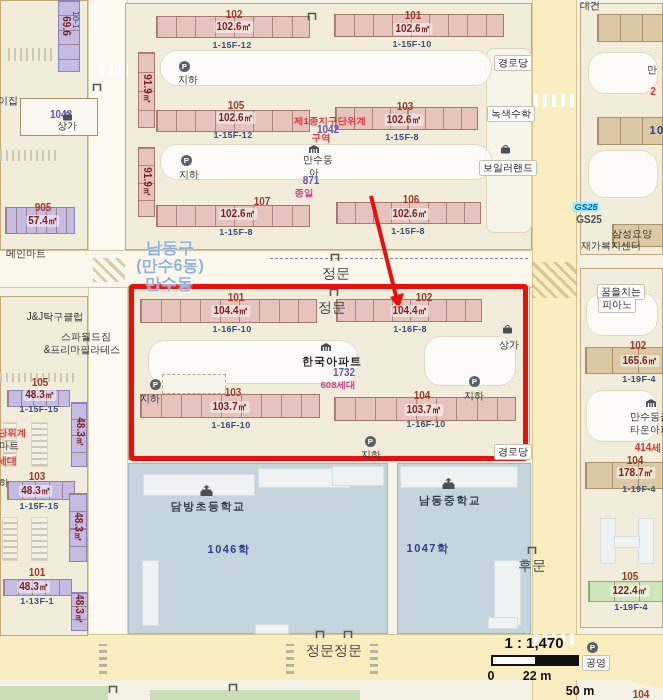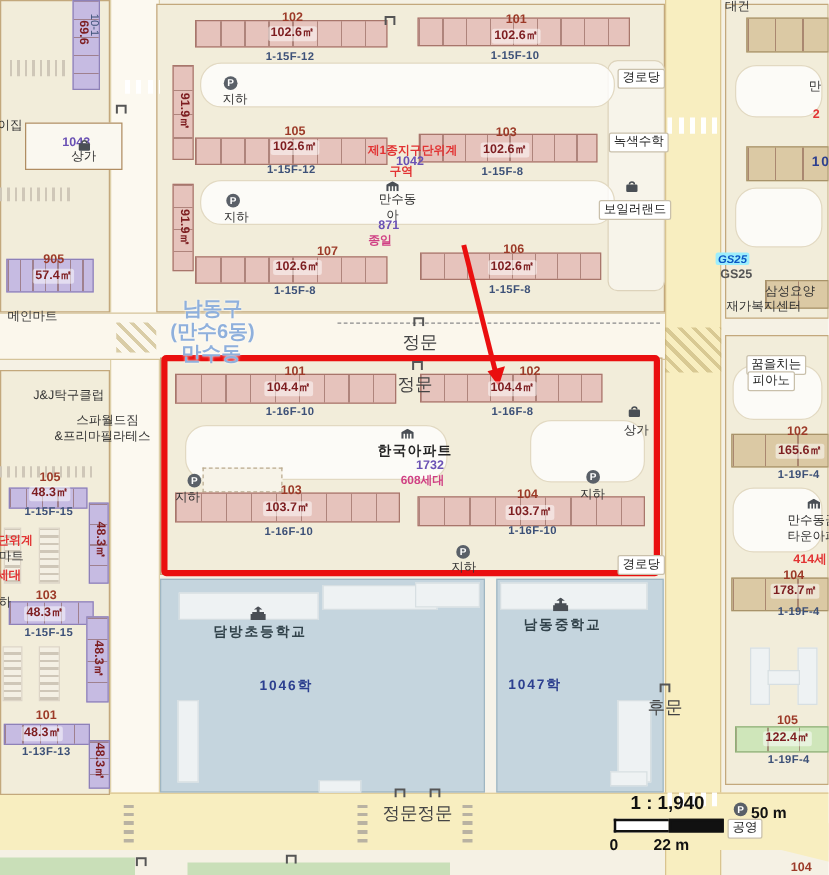--- a/index.html
+++ b/index.html
@@ -243,21 +243,21 @@
       <span class="lb red" style="left: 12px; top: 428px;">단위계</span>
       <span class="lb plc" style="left: 9px; top: 440px; text-align: center;">마트</span>
       <span class="lb redb" style="left: 7px; top: 455px;">세대</span>
       <span class="lb bno" style="left: 37px; top: 471px;">103</span>
       <span class="lb area" style="left: 36px; top: 485px;">48.3㎡</span>
       <span class="lb flr" style="left: 39px; top: 501px;">1-15F-15</span>
       <span class="lb varea" style="left: 78px; top: 527px;">48.3㎡</span>
       <span class="lb plc" style="left: 4px; top: 477px;">하</span>
       <span class="lb bno" style="left: 37px; top: 567px;">101</span>
       <span class="lb area" style="left: 34px; top: 581px;">48.3㎡</span>
-      <span class="lb flr" style="left: 37px; top: 596px;">1-13F-13</span>
+      <span class="lb flr" style="left: 37px; top: 596px;">1-13F-1</span>
       <span class="lb varea" style="left: 79px; top: 609px;">48.3㎡</span>
       <span class="lb bno" style="left: 43px; top: 202px;">905</span>
       <span class="lb area" style="left: 43px; top: 215px;">57.4㎡</span>
       <span class="lb varea" style="left: 66px; top: 26px;">69.6</span>
       <span class="lb vflr" style="left: 76px; top: 20px;">10-1</span>
       <span class="lb lot" style="left: 61px; top: 109px;">1043</span>
       <span class="lb plc" style="left: 67px; top: 120px;">상가</span>
       <span class="lb plc" style="left: 8px; top: 95px;">이집</span>
       <span class="lb sch" style="left: 208px; top: 500px;">담방초등학교</span>
       <span class="lb lotb" style="left: 229px; top: 543px;">1046학</span>
@@ -346,19 +346,19 @@
           <path fill="#4a4f55" d="M0 8V2.8L5 0l5 2.8V8H8.2V4H6.9v4H5.6V4H4.4v4H3.1V4H1.8v4z"></path>
         </svg></span>
     </div>
 
   <div id="red-box" class="abs" style="left:129px;top:284px;width:399px;height:177px;"></div>
   <svg id="arrow-svg" class="abs" width="663" height="700" style="left:0;top:0;">
     <line x1="371" y1="196" x2="396" y2="296" stroke="#ea0f0f" stroke-width="4"></line>
     <polygon points="399,309 404,293 390,297" fill="#ea0f0f"></polygon>
   </svg>
 
-  <div id="scale-ratio" class="abs" style="left:482px;top:634px;width:104px;">1 : 1,940</div>
+  <div id="scale-ratio" class="abs" style="left:482px;top:634px;width:104px;">1 : 1,470</div>
   <div class="abs sbar w" style="left:491px;top:655px;width:44px;height:11px;"></div>
   <div class="abs sbar k" style="left:535px;top:655px;width:44px;height:11px;"></div>
   <span class="stick" style="left:491px;top:669px;">0</span>
   <span class="stick" style="left:537px;top:669px;">22 m</span>
-  <span class="stick" style="left:580px;top:643px;margin-left:35px;">50 m</span>
+  <span class="stick" style="left:580px;top:684px;">50 m</span>
 </div>
 
 </body></html>

